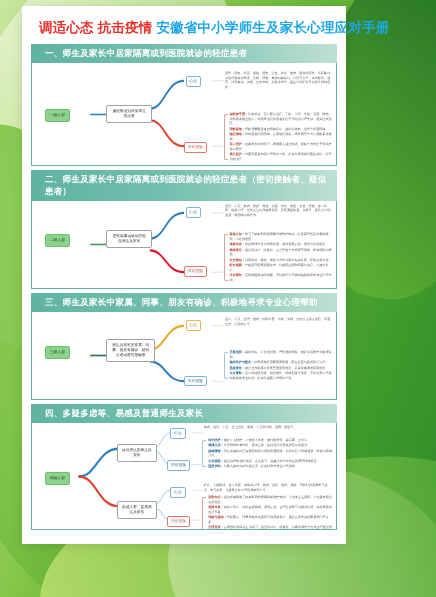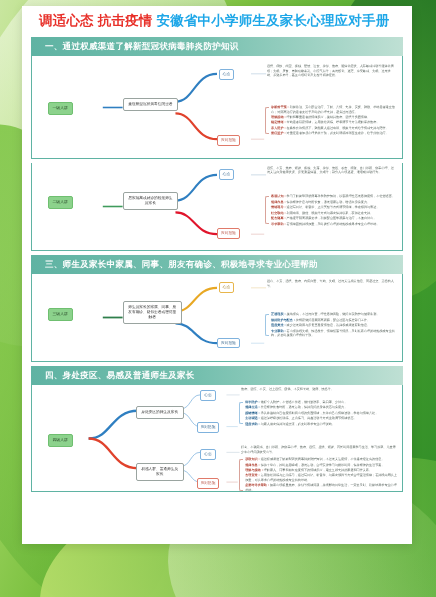--- a/index.html
+++ b/index.html
@@ -29,24 +29,24 @@
     background: linear-gradient(80deg, rgba(190,225,110,.9), rgba(70,165,45,.7));
     transform: rotate(-6deg); border-radius: 60% 40% 30% 70%; }
   .sw5 { right:-30px; bottom:-90px; width:300px; height:220px;
     background: linear-gradient(60deg, rgba(255,255,255,.35), rgba(150,210,80,.2));
     transform: rotate(14deg); border-radius: 50%; }
 
   
   .page {
     position: absolute;
     left: 22px; top: 6px;
-    width: 390px; height: 538px;
+    width: 324px; height: 538px;
     background: #ffffff;
     box-shadow: 0 2px 10px rgba(0,0,0,.12);
-    padding: 0 9px 6px 9px;
+    padding: 7px 9px 6px 9px;
     z-index: 5;
   }
   .page-inner { position:relative; width:100%; height:100%; }
 
   
   .poster-header { padding: 6px 4px 3px 8px; }
   .title-line { white-space: nowrap; font-size: 13.5px; font-weight: bold; letter-spacing: .2px; }
   .title-red { color: #e8312a; }
   .title-blue { color: #1ea7e8; }
   .subtitle {
@@ -127,21 +127,21 @@
 <div class="page-inner">
 
   <div class="poster-header">
     <div class="title-line">
       <span class="title-red">调适心态 抗击疫情</span>
       <span class="title-blue">安徽省中小学师生及家长心理应对手册</span>
     </div>
   </div>
 
   <div class="section">
-    <div class="sec-head">一、通过权威渠道了解新型冠状病毒肺炎防护知识</div>
+    <div class="sec-head">一、师生及家长中居家隔离或到医院就诊的轻症患者</div>
     <div class="sec-body h1">
       <div class="map">
         <svg viewBox="0 0 392 103" preserveAspectRatio="none">
           <path d="M75 52 L96 52" stroke="#2f7fc1" stroke-width="1.6" fill="none"></path>
           <path d="M152 46 C172 46 172 18 196 18" stroke="#2f7fc1" stroke-width="2.2" fill="none"></path>
           <path d="M152 58 C172 58 172 84 196 84" stroke="#e0422c" stroke-width="2.2" fill="none"></path>
           <path d="M232 18 L248 18" stroke="#9ab8cf" stroke-width=".5" fill="none"></path>
           <path d="M232 84 L246 84" stroke="#d9a39a" stroke-width=".5" fill="none"></path>
         </svg>
 
@@ -164,20 +164,21 @@
             <div class="dl-item red"><b>稳定情绪：</b><span>帮助患者稳定情绪，运用放松训练、呼吸调节等方法缓解紧张焦虑。</span></div>
             <div class="dl-item red"><b>亲人陪护：</b><span>在条件允许情况下，鼓励家人通过电话、视频等方式给予情感支持与陪伴。</span></div>
             <div class="dl-item red"><b>重症监护：</b><span>对重症患者加强心理危机干预，必要时请精神科医生会诊，给予药物治疗。</span></div>
           </div>
         </div>
       </div>
     </div>
   </div>
 
   <div class="section">
+    <div class="sec-head">二、师生及家长中居家隔离或到医院就诊的轻症患者（密切接触者、疑似患者）</div>
     <div class="sec-body h2">
       <div class="map">
         <svg viewBox="0 0 392 88" preserveAspectRatio="none">
           <path d="M75 44 L96 44" stroke="#3f9b5c" stroke-width="1.6" fill="none"></path>
           <path d="M152 38 C172 38 172 12 196 12" stroke="#2f7fc1" stroke-width="2.2" fill="none"></path>
           <path d="M152 50 C172 50 172 72 196 72" stroke="#e0152c" stroke-width="2.2" fill="none"></path>
           <path d="M232 12 L248 12" stroke="#9ab8cf" stroke-width=".5" fill="none"></path>
           <path d="M232 72 L246 72" stroke="#d9a39a" stroke-width=".5" fill="none"></path>
         </svg>
 
@@ -237,21 +238,21 @@
             <div class="dl-item"><b>做好防护与配合：</b><span>按规定做好居家隔离观察，配合社区与疾控部门工作。</span></div>
             <div class="dl-item"><b>适度关注：</b><span>减少过度刷屏与反复查看疫情信息，选择权威渠道获取信息。</span></div>
             <div class="dl-item"><b>专业帮助：</b><span>若出现持续失眠、惊恐发作、情绪低落等情况，及时联系心理援助热线或专业机构，必要时接受心理危机干预。</span></div>
           </div>
         </div>
       </div>
     </div>
   </div>
 
   <div class="section">
-    <div class="sec-head">四、身处疫区、易感及普通师生及家长</div>
+    <div class="sec-head">四、多疑多虑等、易感及普通师生及家长</div>
     <div class="sec-body h4">
       <div class="map">
         <svg viewBox="0 0 392 107" preserveAspectRatio="none">
           <path d="M60 54 C84 54 84 26 112 26" stroke="#2f7fc1" stroke-width="2.4" fill="none"></path>
           <path d="M60 54 C84 54 84 84 112 84" stroke="#e0422c" stroke-width="2.4" fill="none"></path>
           <path d="M158 24 C168 24 168 10 178 10" stroke="#7fb2dd" stroke-width=".8" fill="none"></path>
           <path d="M158 28 C168 28 168 42 178 42" stroke="#7fb2dd" stroke-width=".8" fill="none"></path>
           <path d="M158 82 C168 82 168 68 178 68" stroke="#7fb2dd" stroke-width=".8" fill="none"></path>
           <path d="M158 86 C168 86 168 98 178 98" stroke="#7fb2dd" stroke-width=".8" fill="none"></path>
           <path d="M206 10 L220 10" stroke="#b9cbd8" stroke-width=".5" fill="none"></path>

